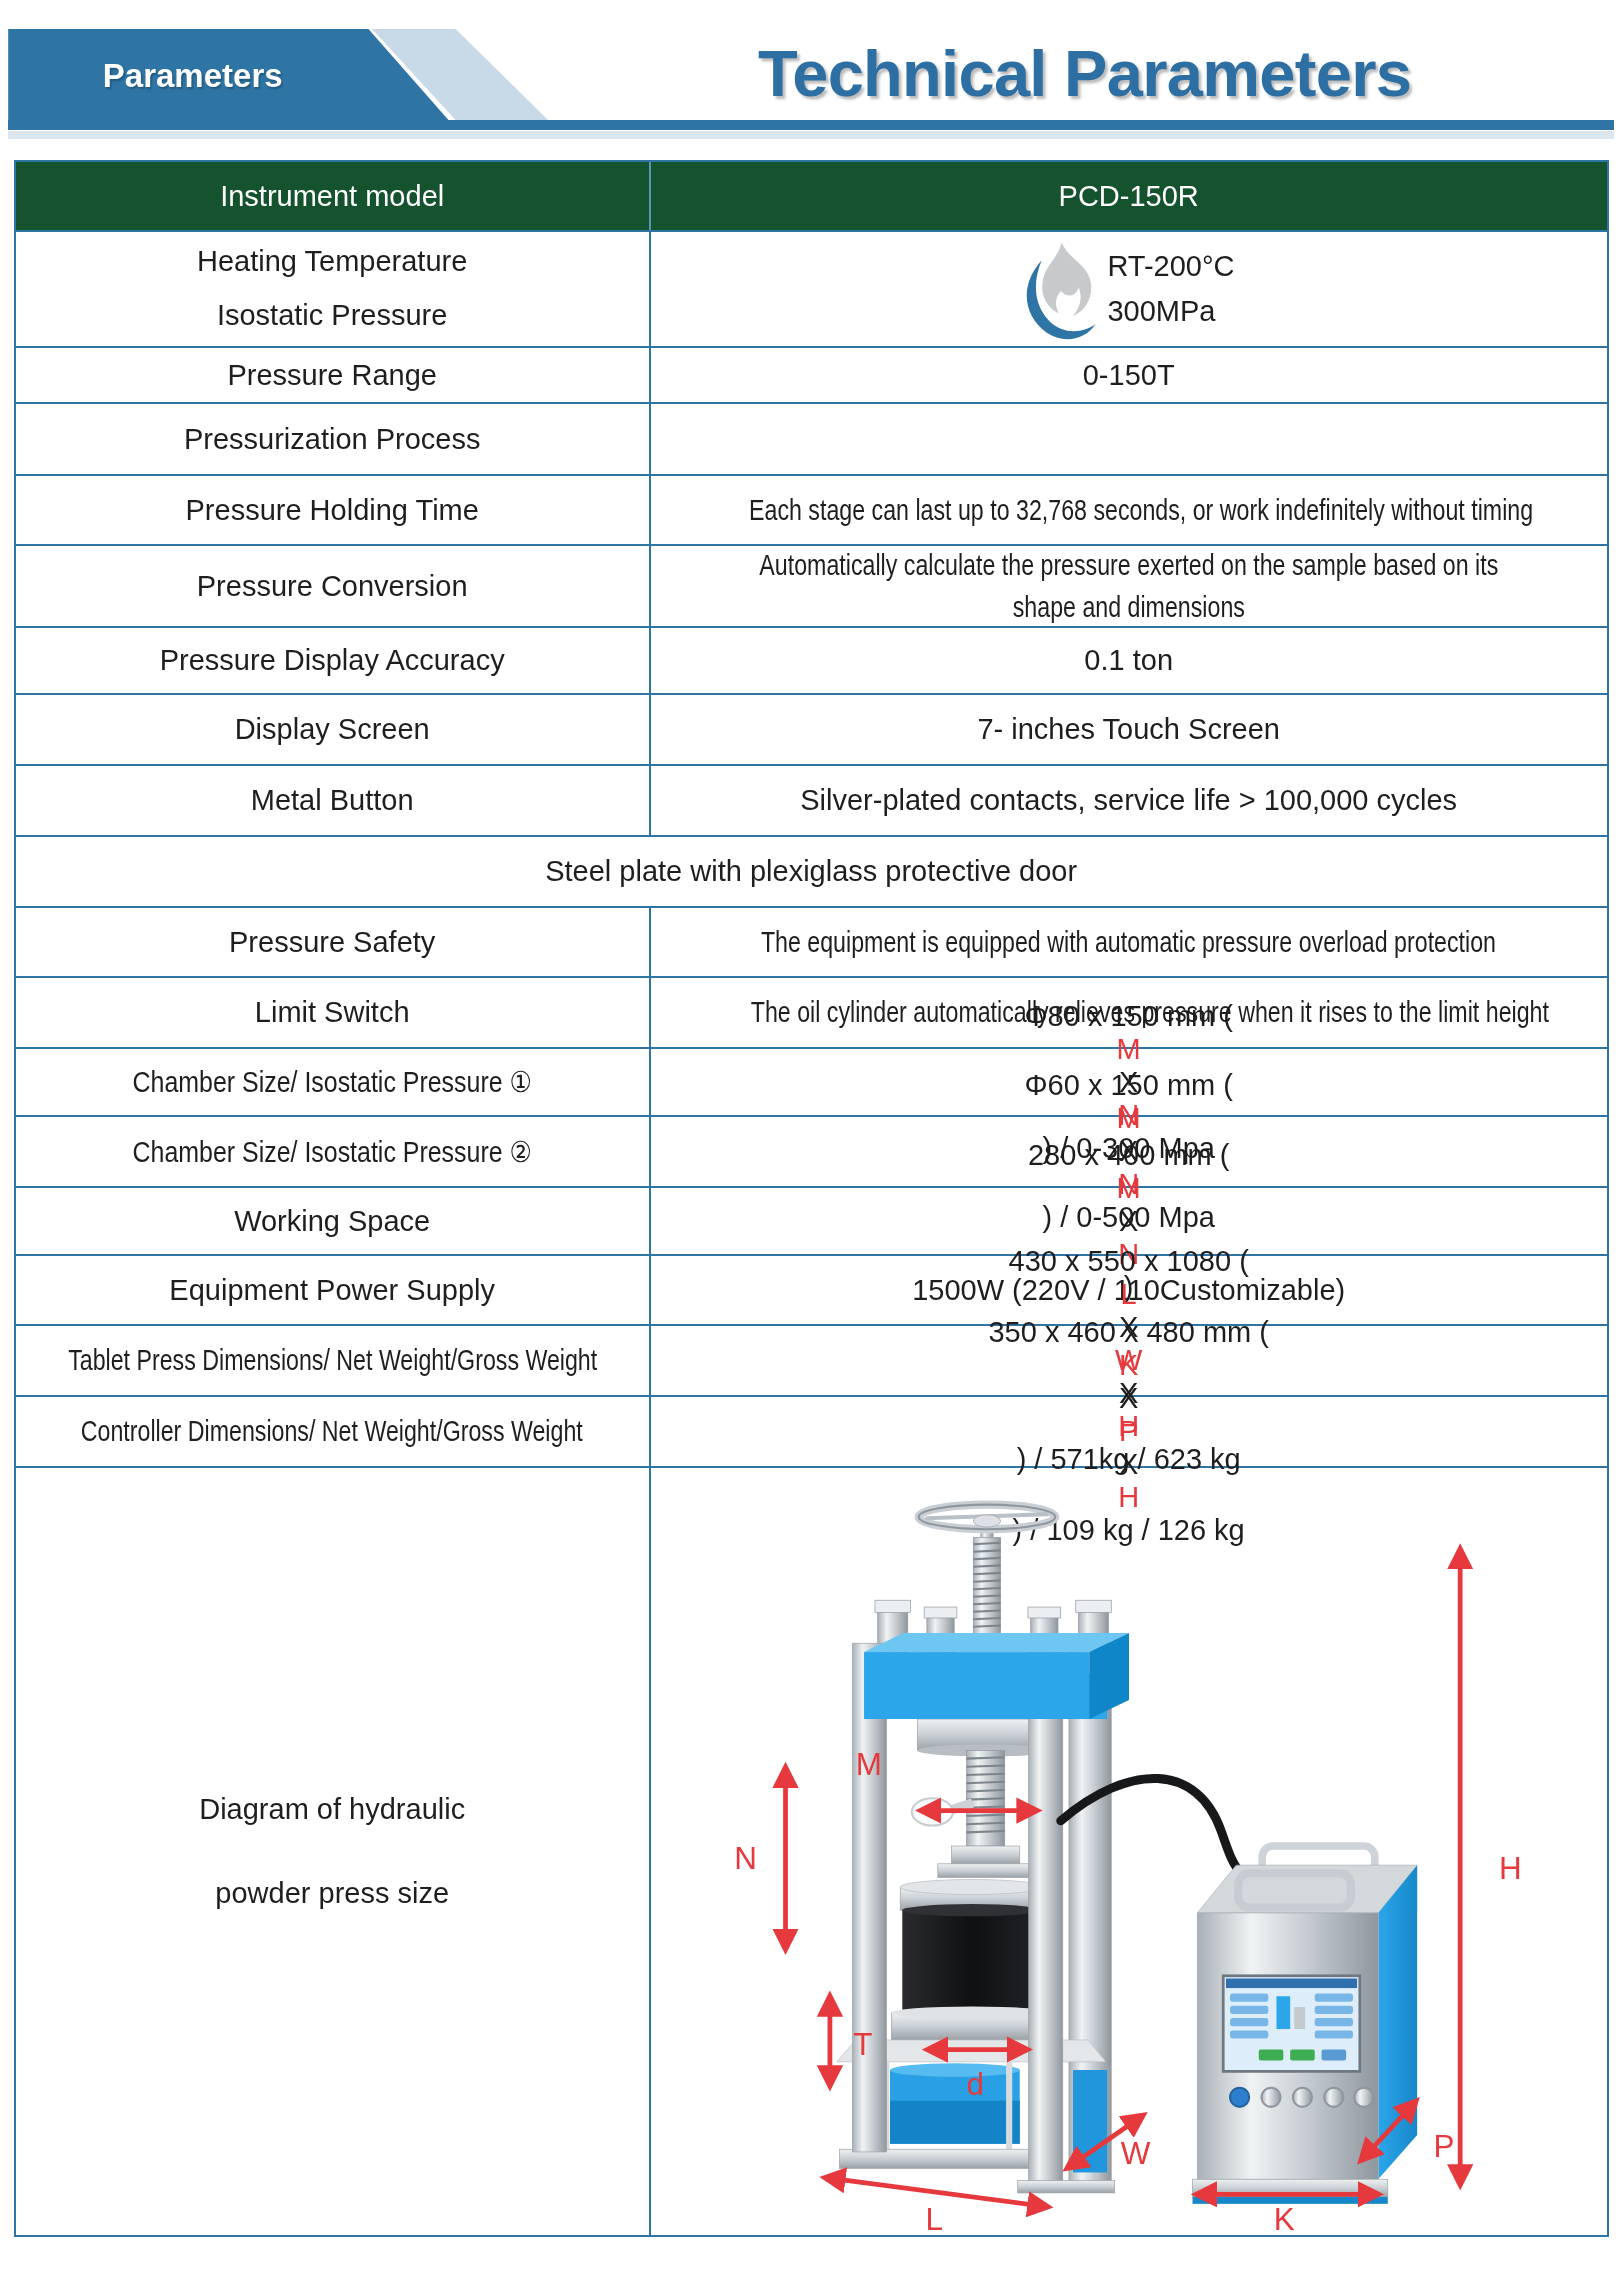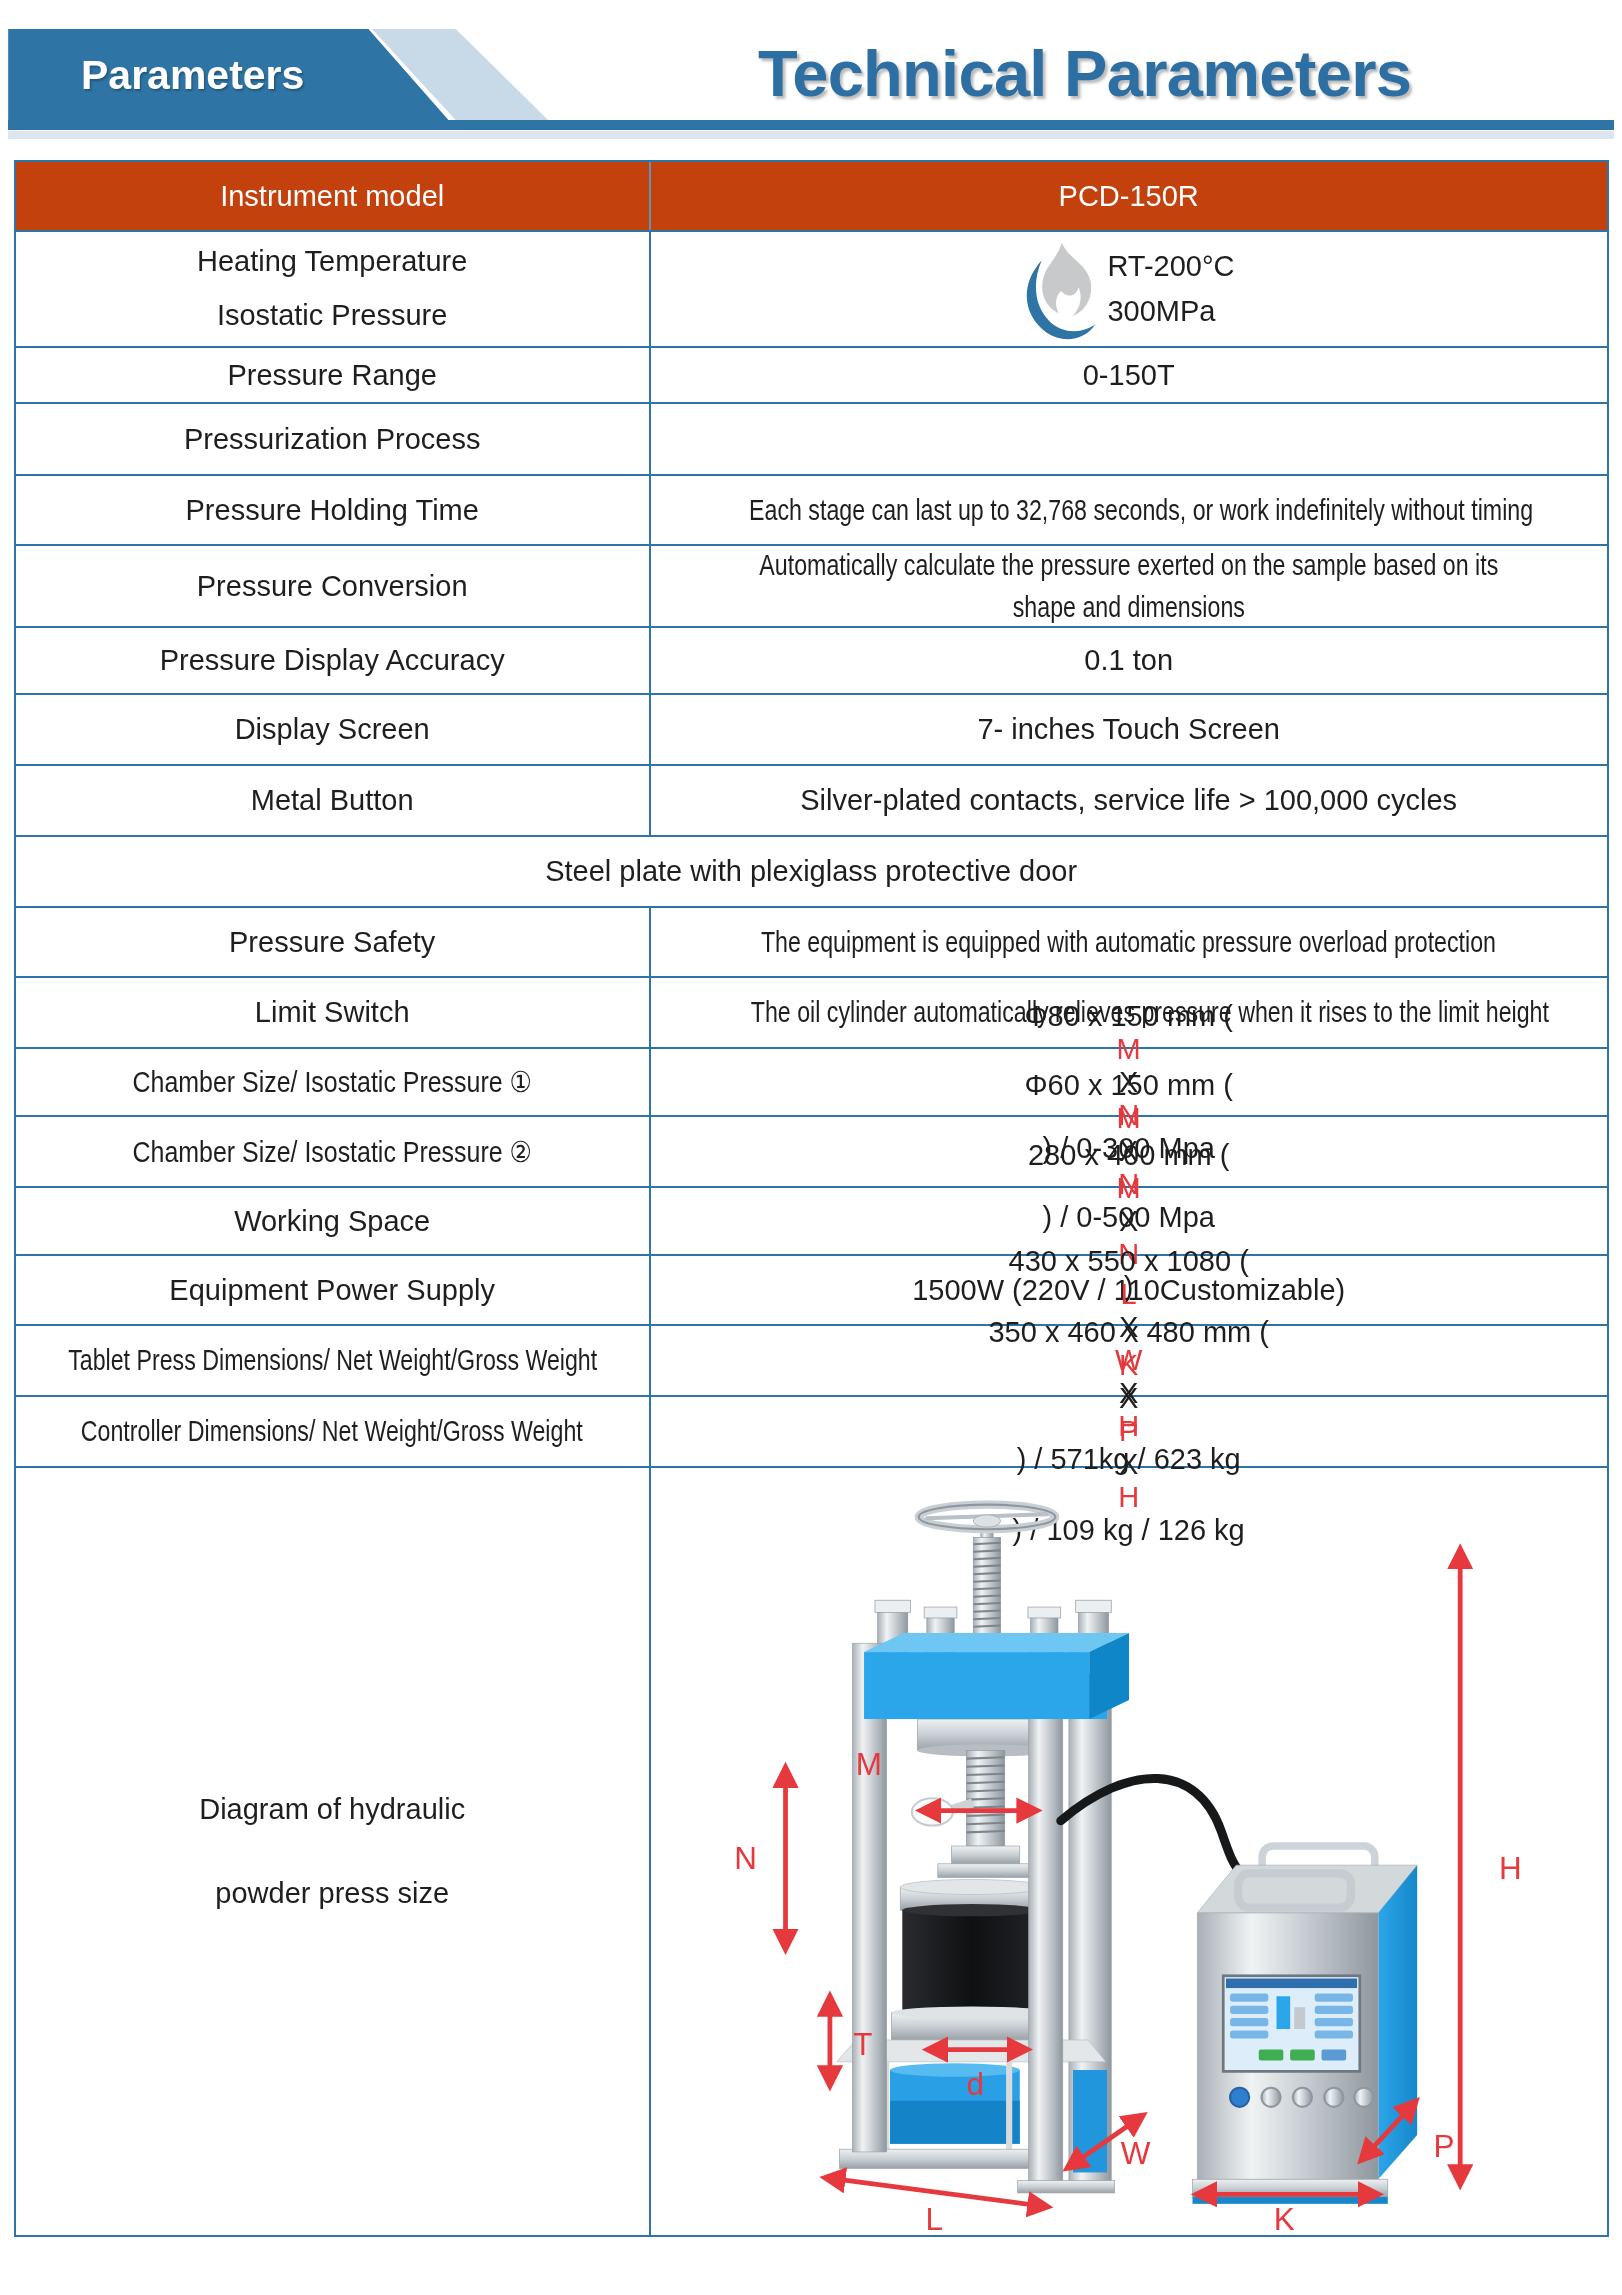--- a/index.html
+++ b/index.html
@@ -5,39 +5,39 @@
   * { margin:0; padding:0; box-sizing:border-box; }
   html,body { width:1622px; height:2295px; background:#fff;
     font-family:"Liberation Sans","DejaVu Sans",sans-serif; color:#1e1e1e; }
   body { position:relative; overflow:hidden; }
 
   
   .topbar { position:absolute; left:0; top:0; width:1622px; height:157px; }
   .tab-shape { position:absolute; left:8.2px; top:29px; width:442px; height:93px;
     background:#2e74a4; clip-path:polygon(0 0, 81.5% 0, 100% 100%, 0 100%); 
     display:flex; align-items:center; }
-  .tab-label { width:369px; text-align:center; color:#fff; font-size:41px; font-weight:bold;
+  .tab-label { width:369px; text-align:center; color:#fff; font-size:33px; font-weight:bold;
     text-shadow:1.4px 2px 2px rgba(0,0,0,.25); }
   .tab-light { position:absolute; left:372px; top:29px; width:178px; height:93px;
     background:#c8d9e8; clip-path:polygon(0 0, 47% 0, 100% 100%, 48% 100%); }
   .band-line { position:absolute; left:8.2px; top:120px; width:1606px; height:9.6px; background:#2e74a4; }
   .band-shadow { position:absolute; left:8.2px; top:131px; width:1606px; height:8.2px; background:#dce6ef; }
   .page-title { position:absolute; left:758px; top:36px; width:628px; text-align:center;
     font-size:65px; font-weight:bold; color:#2d6fa3; letter-spacing:-0.7px;
     text-shadow:2.7px 3.4px 2.7px rgba(60,60,60,.35); white-space:nowrap; }
 
   
   .ptable { position:absolute; left:13.7px; top:160px; width:1595px; border:2px solid #2e74a4; background:#fff; }
   .trow { display:flex; border-top:2px solid #2e74a4; }
   .trow.first { border-top:none; }
   .cell-l { width:635px; flex:0 0 635px; border-right:2px solid #2e74a4;
     display:flex; flex-direction:column; align-items:center; justify-content:center; text-align:center; }
   .cell-r { flex:1; display:flex; flex-direction:column; align-items:center; justify-content:center; text-align:center; }
   .trow, .cell-l, .cell-r { font-size:29px; }
-  .hrow { background:#c2410c; color:#fff; height:68px; }
+  .hrow { background:#14532d; color:#fff; height:68px; }
   .hrow .cell-l, .hrow .cell-r { border-right-color:#5c93b8; }
 
   .h170{height:116px}.h120{height:82px}.h110{height:56px}.h106{height:72px}
   .h104{height:71px}.h102{height:70px}.h100{height:68px}.h98{height:67px}.hdiag{height:769px}
 
   .cond  { display:inline-block; white-space:nowrap; transform:scaleX(.80); transform-origin:center; }
   .cond2 { display:inline-block; white-space:nowrap; transform:scaleX(.86); transform-origin:center; }
   .cond-lines { display:inline-block; transform:scaleX(.80); transform-origin:center; line-height:1.45; }
   .cond-lines div { white-space:nowrap; }
   .two-lines { line-height:1.85; }

